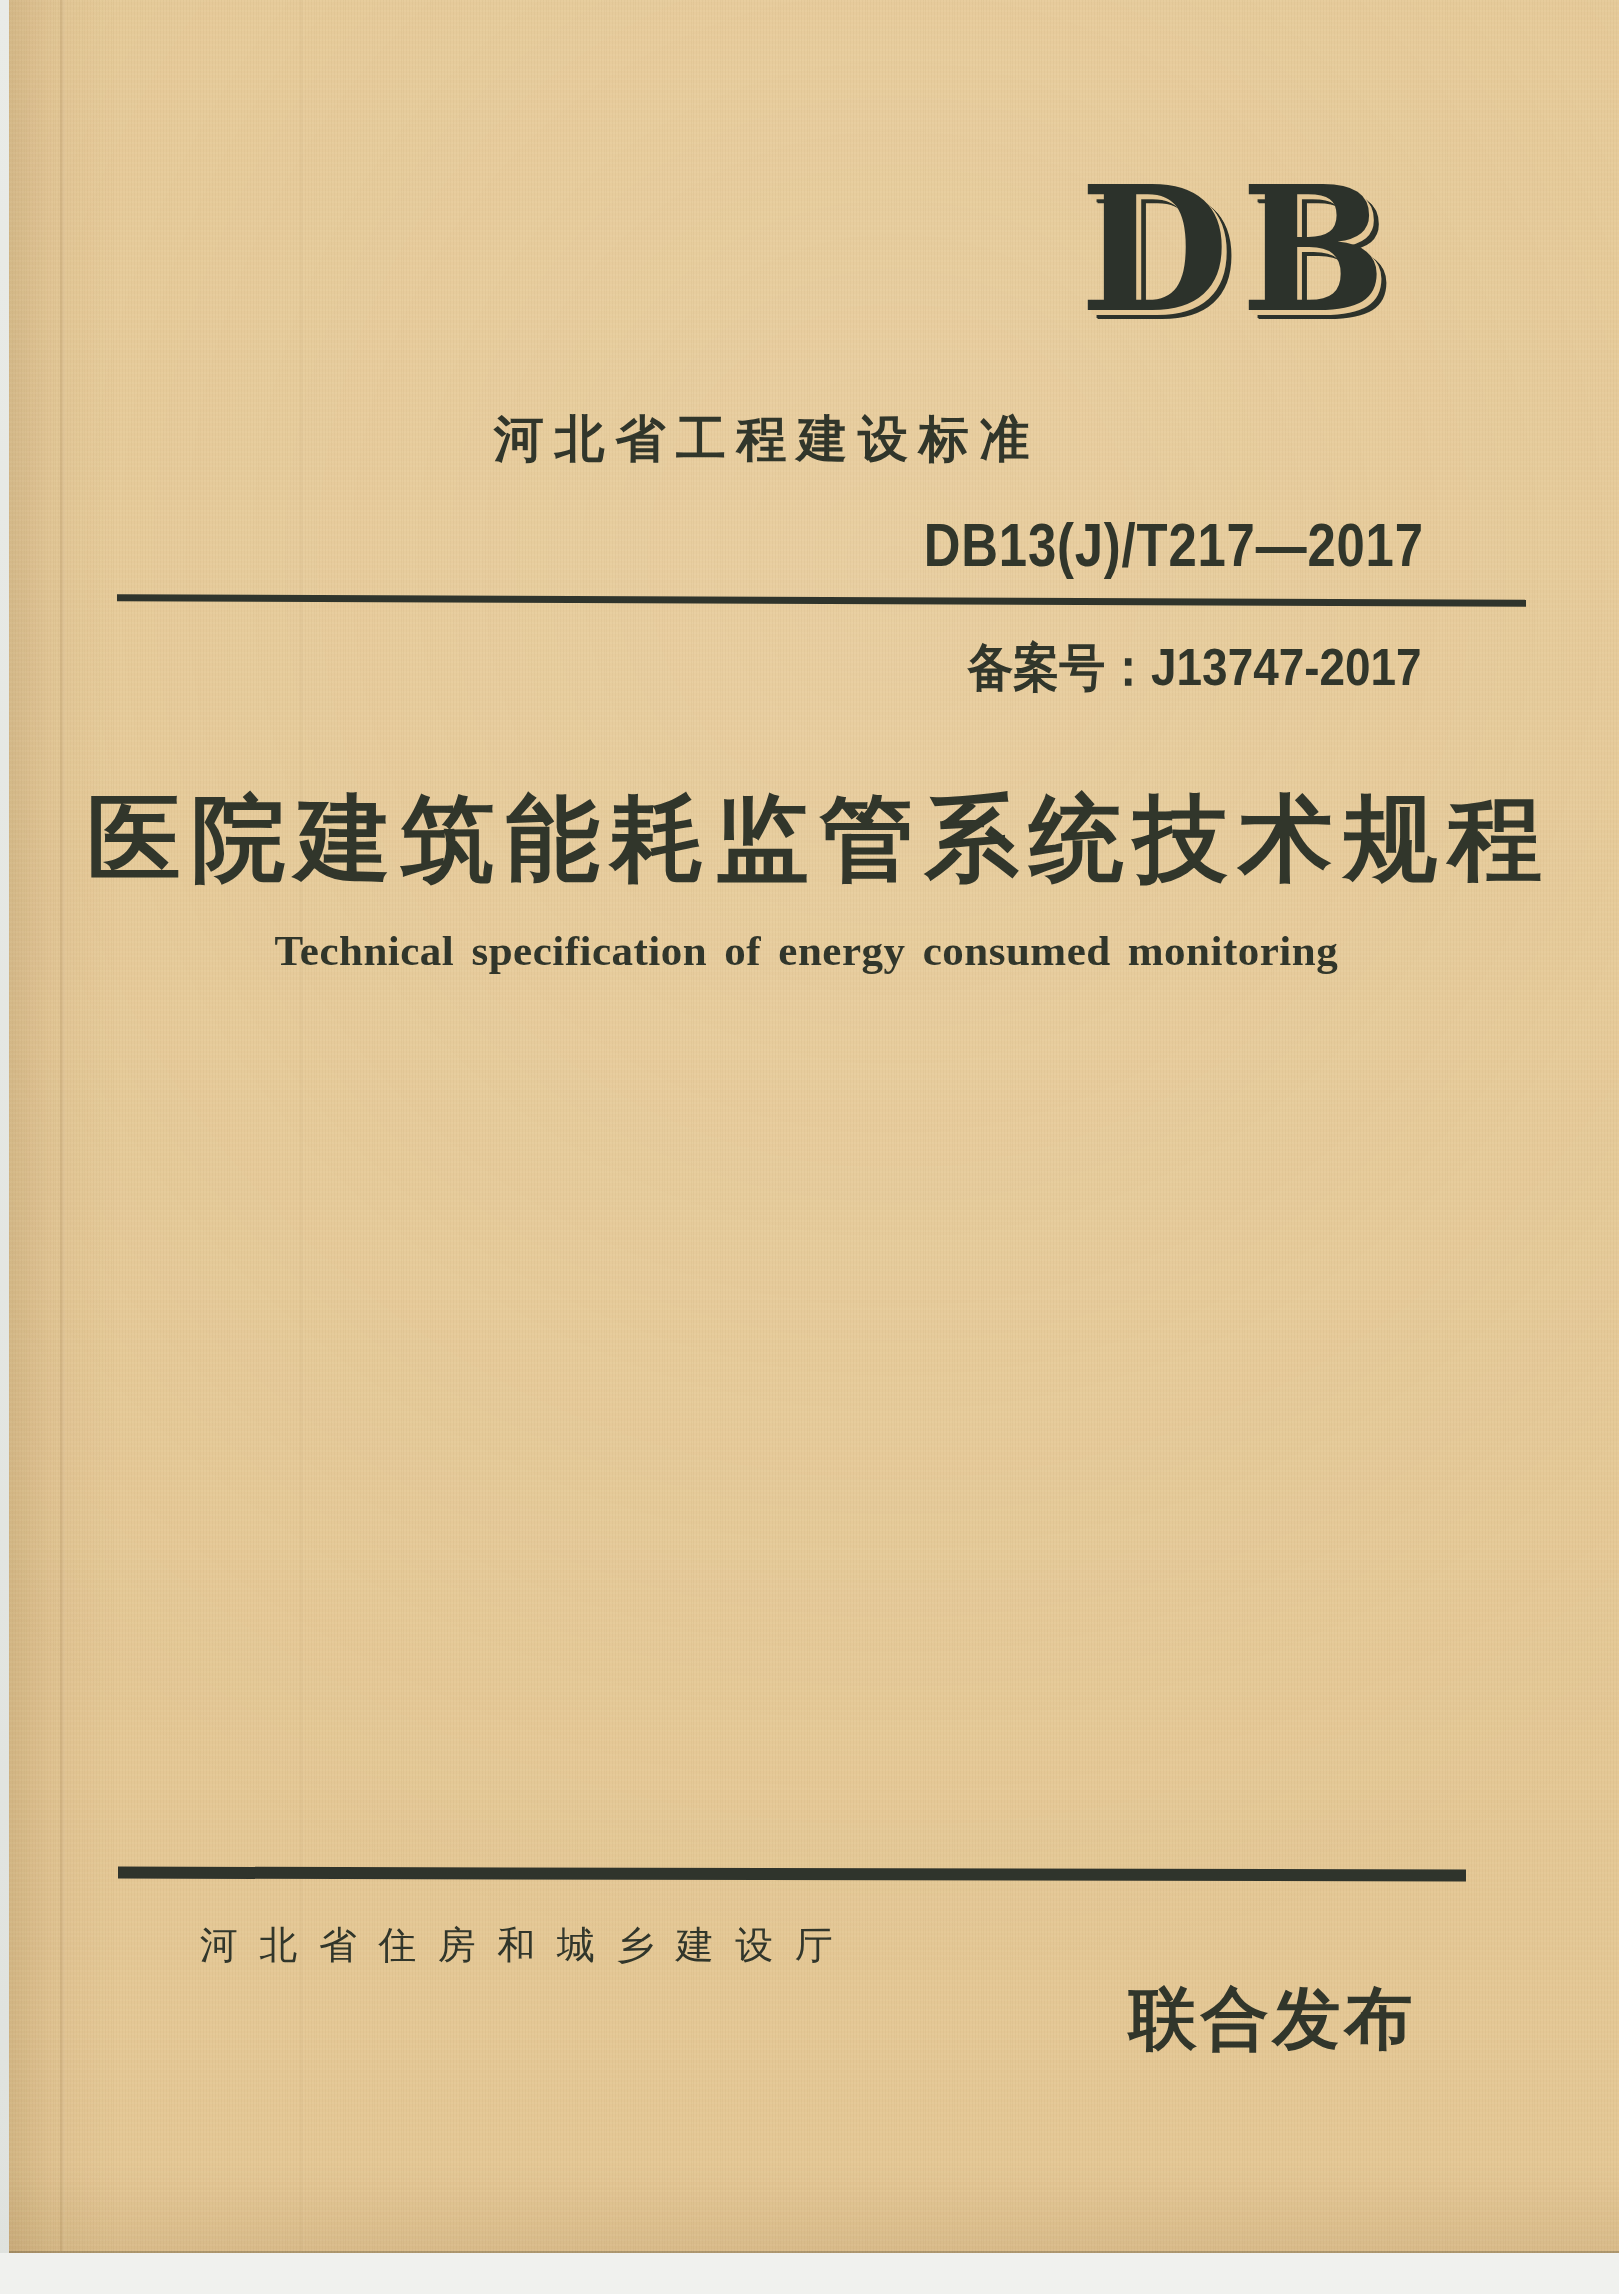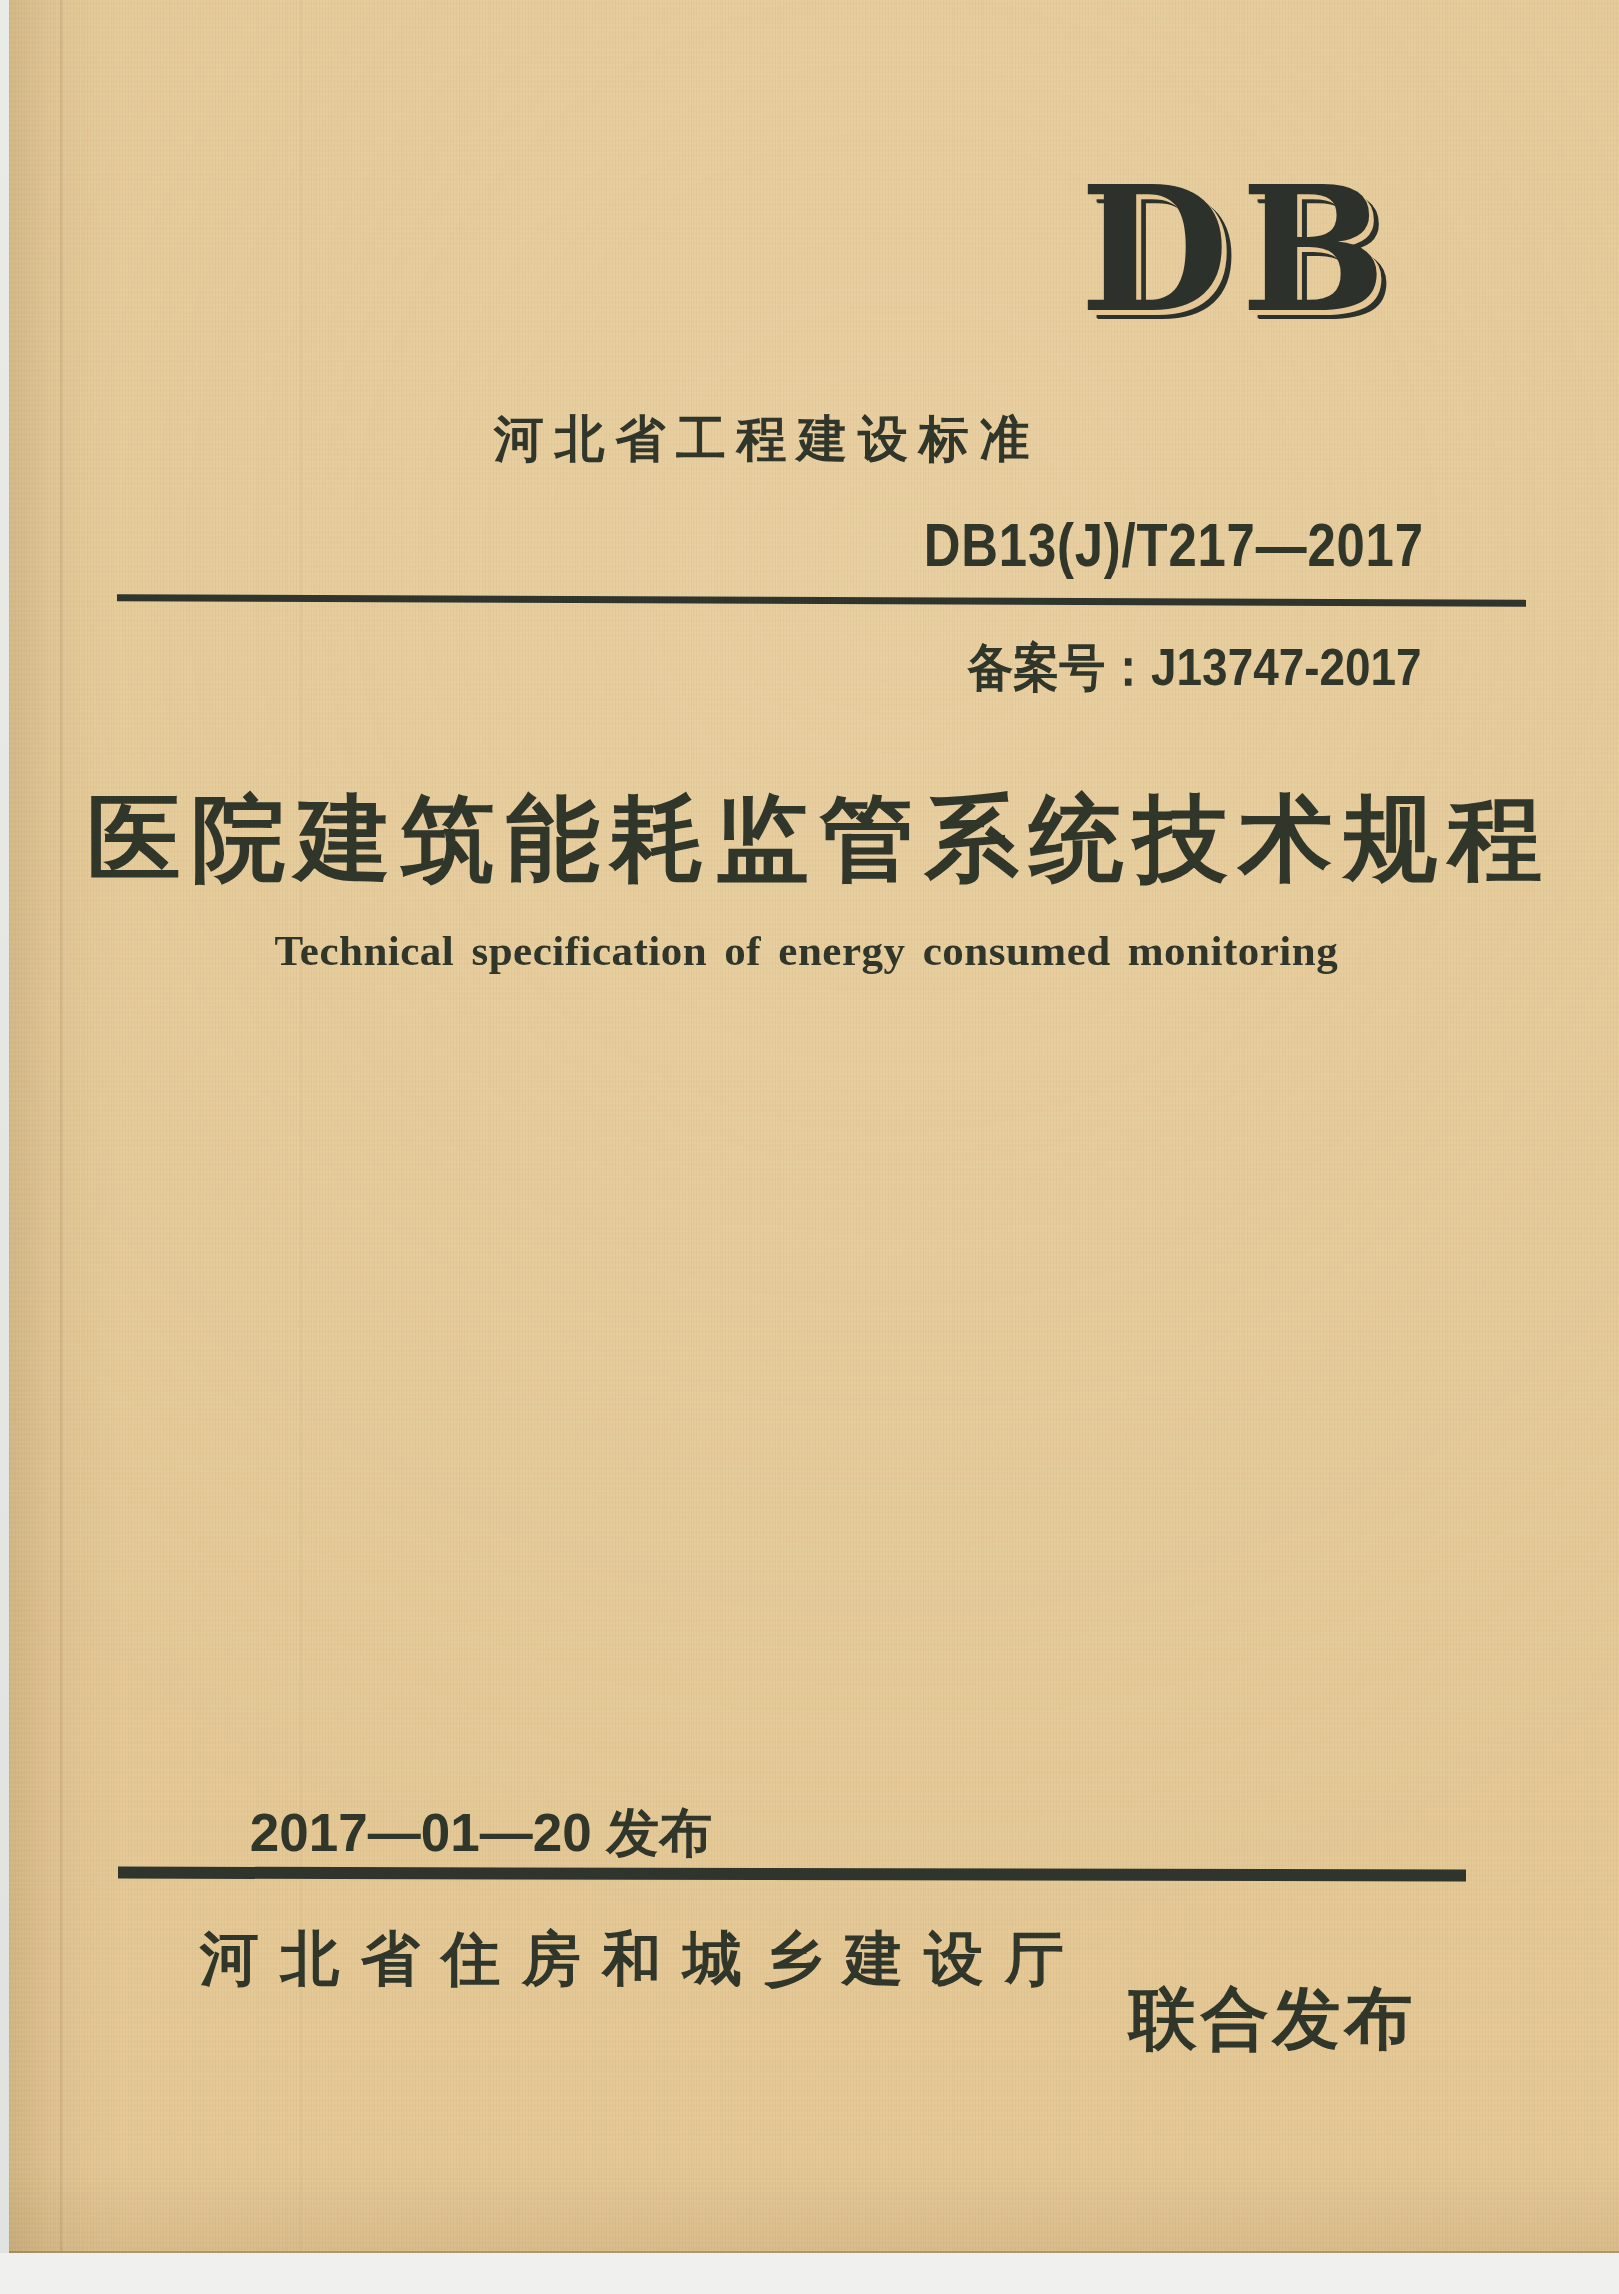--- a/index.html
+++ b/index.html
@@ -131,22 +131,22 @@
 
   .rule-bottom {
     position: absolute; left: 109px; top: 1868px; width: 1348px; height: 11.7px;
     background: #2f342c;
     transform: rotate(0.12deg);
   }
 
   .pub-line {
     position: absolute; left: 191px;
     font-family: "Liberation Sans", sans-serif;
-    font-weight: bold;
-    font-size: 59px;
+    font-weight: normal;
+    font-size: 38px;
     white-space: nowrap;
   }
   .pub-line.l1 { top: 1920px; letter-spacing: 21.5px; margin-right: -21.5px; }
   .pub-line.l2 { top: 2000px; letter-spacing: 8.8px;  margin-right: -8.8px; }
 
   .joint-publish {
     position: absolute; left: 1120px; top: 1974px;
     font-family: "Liberation Sans", sans-serif;
     font-weight: bold;
     font-size: 68px;
@@ -175,21 +175,20 @@
     <div class="rule-top"></div>
 
     <div class="record-number ink">备案号：J13747-2017</div>
 
     <h1 class="title-zh ink">医院建筑能耗监管系统技术规程</h1>
 
     <div class="title-en line1 ink">Technical specification of energy consumed monitoring</div>
 
 
     <div class="date-row ink">
-      <span>2017—01—20 发布</span>
     </div>
 
     <div class="rule-bottom"></div>
 
     <div class="pub-line l1 ink">河北省住房和城乡建设厅</div>
 
 
     <div class="joint-publish ink">联合发布</div>
   </div>
 

